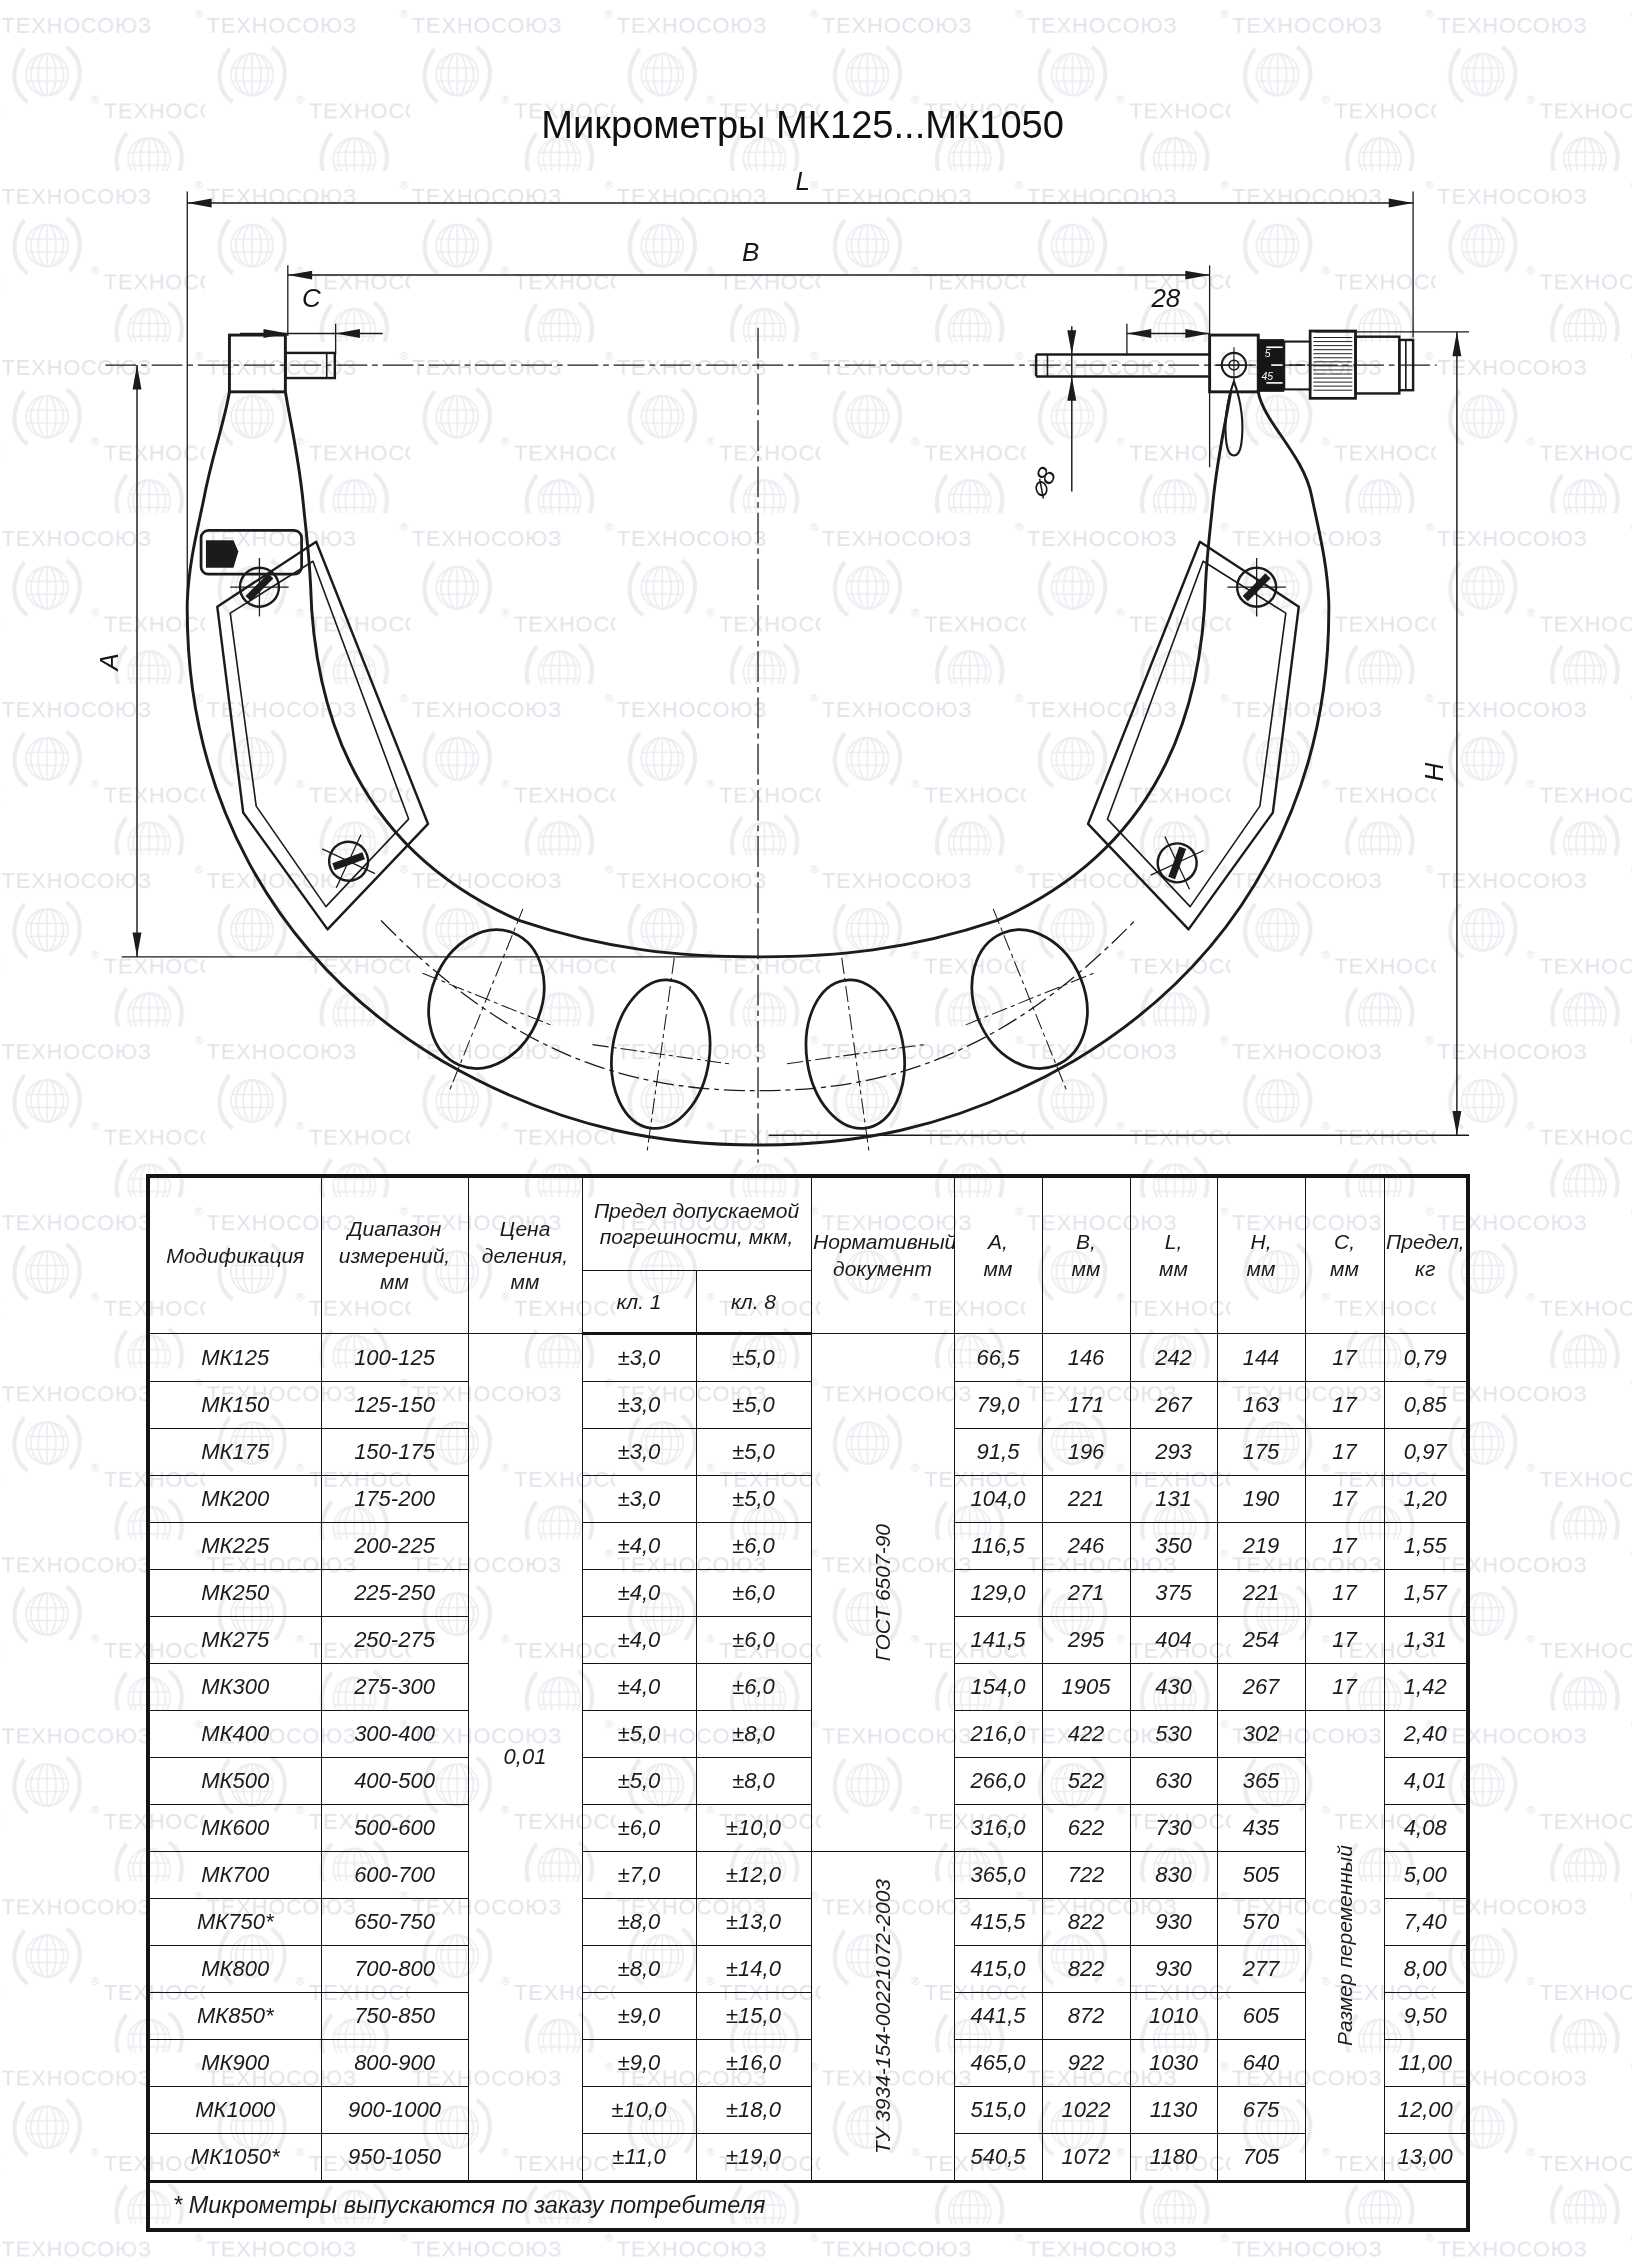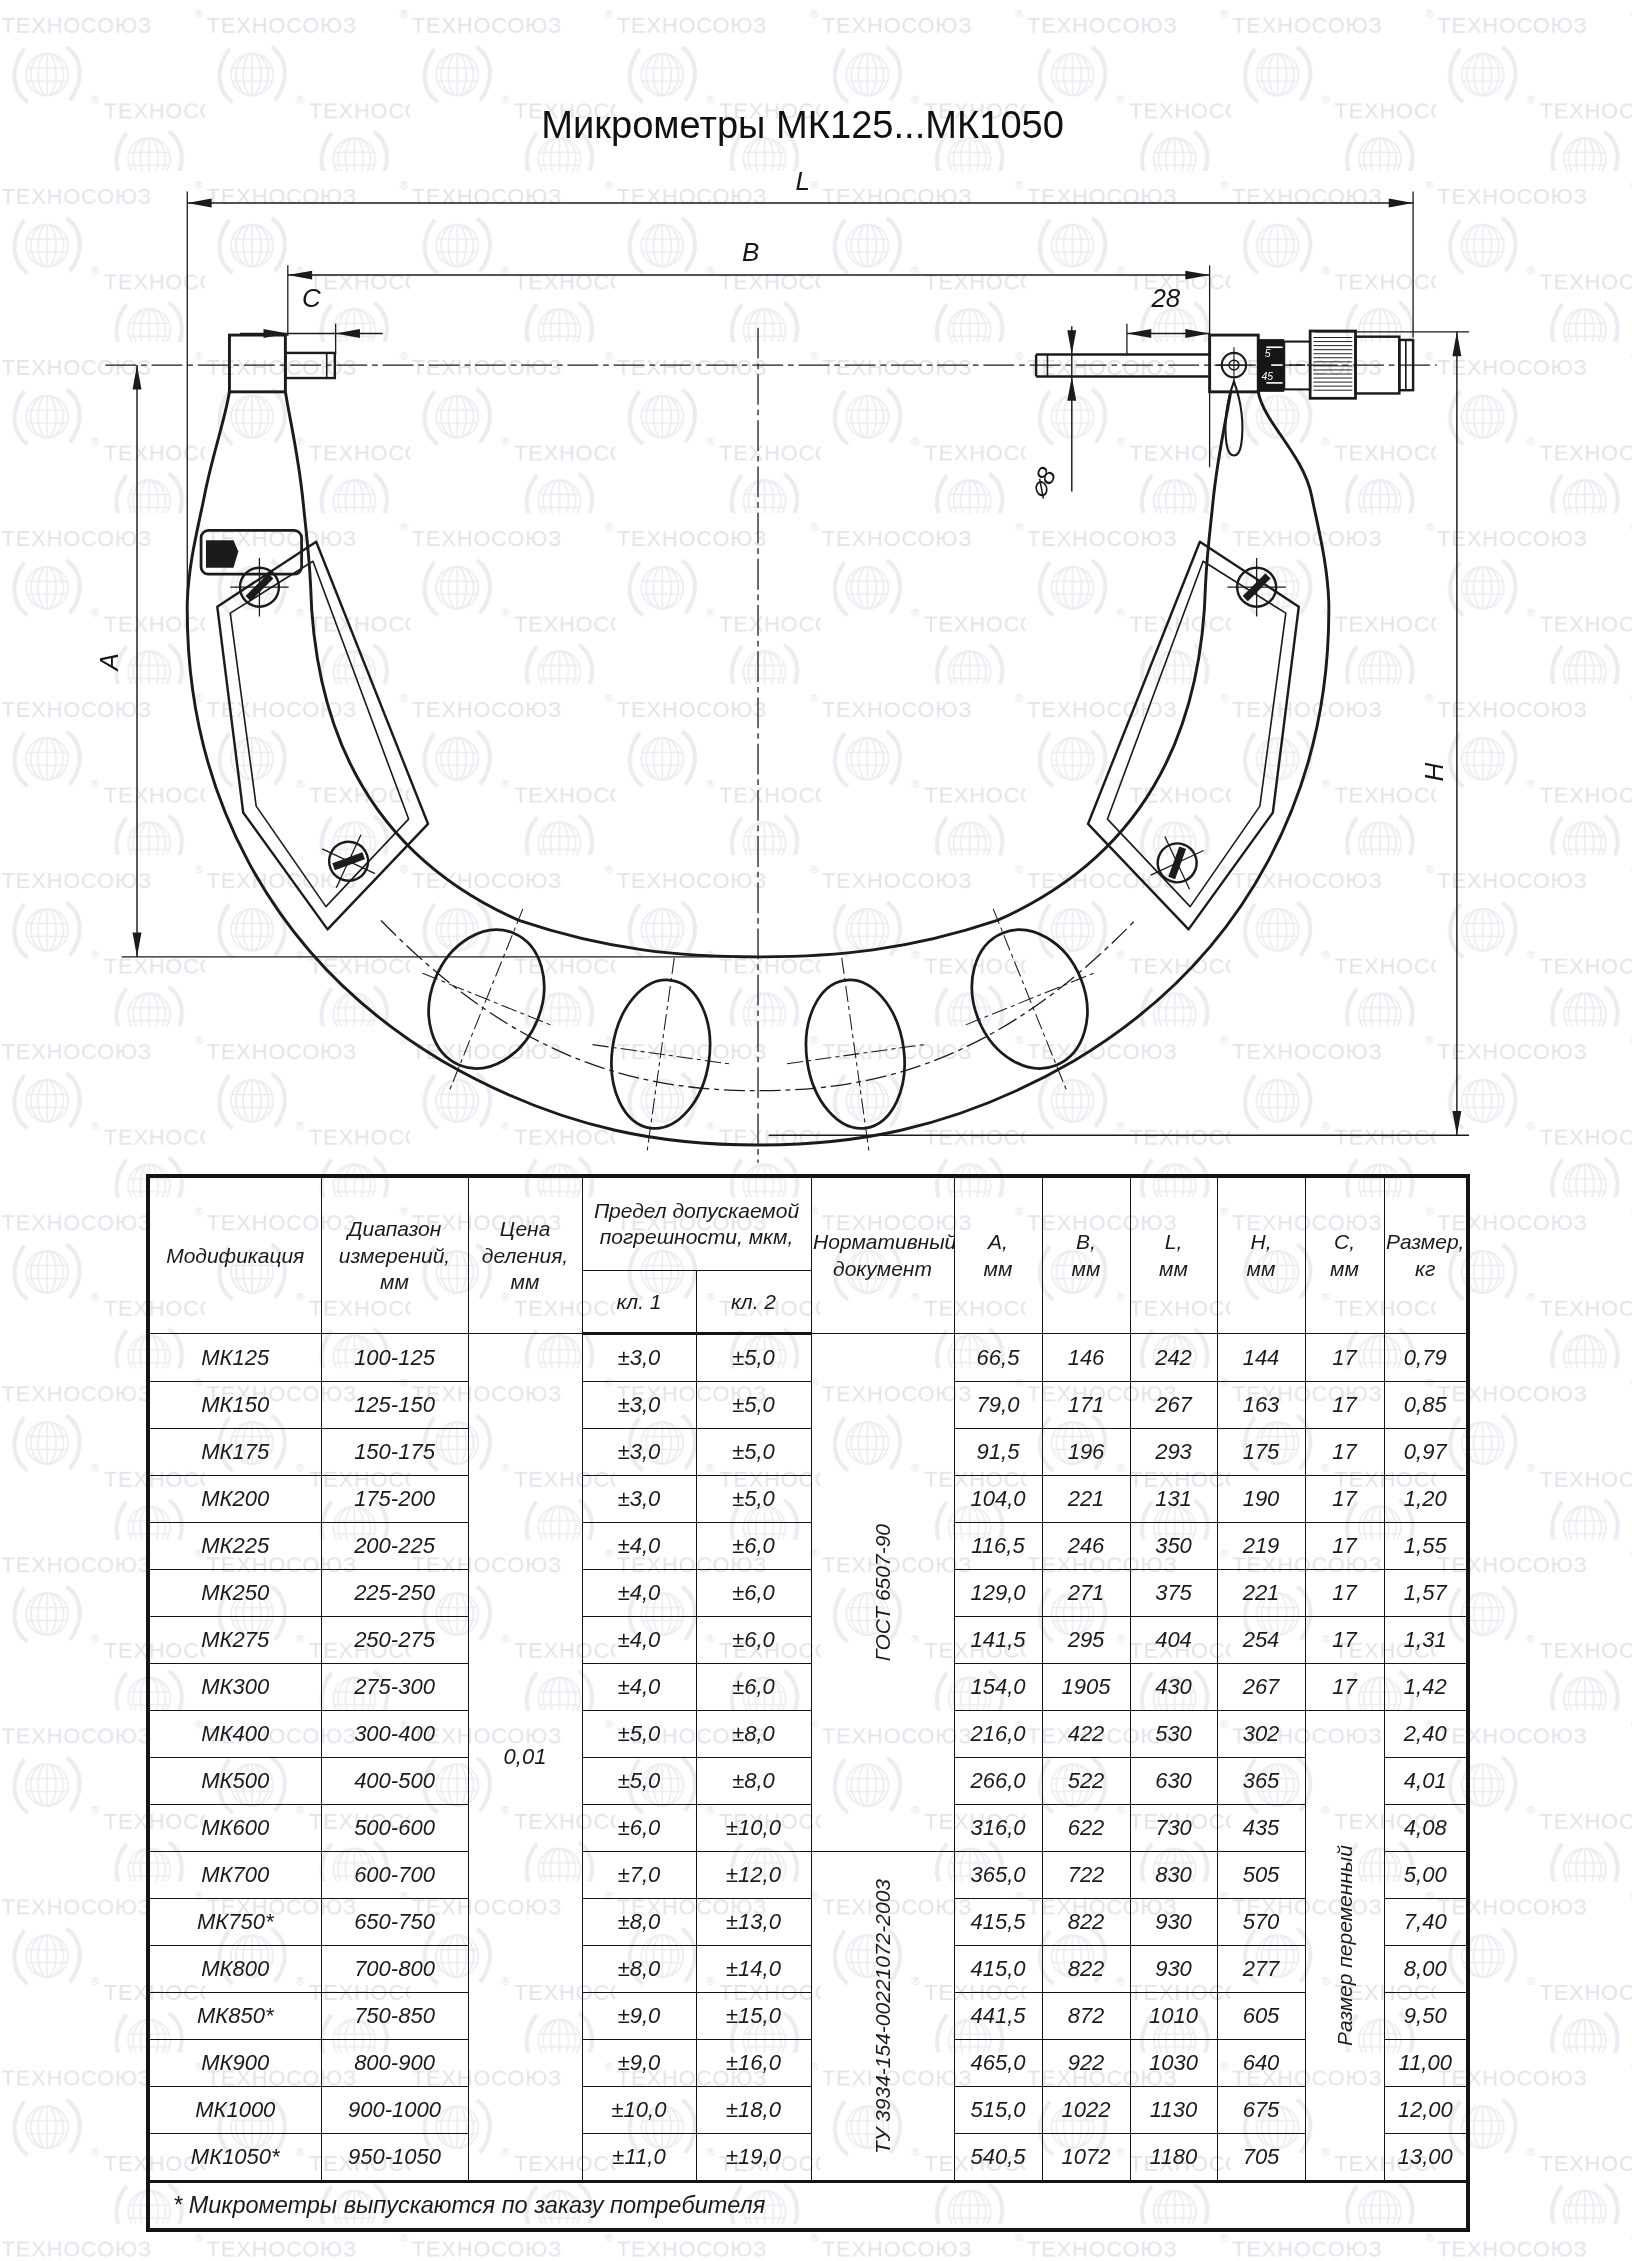--- a/index.html
+++ b/index.html
@@ -282,26 +282,26 @@
         <th rowspan="2">А,
 мм</th>
         <th rowspan="2">В,
 мм</th>
         <th rowspan="2">L,
 мм</th>
         <th rowspan="2">Н,
 мм</th>
         <th rowspan="2">С,
 мм</th>
-        <th rowspan="2">Размер,
+        <th rowspan="2">Предел,
 кг</th>
       </tr>
       <tr class="hdr2">
         <th>кл. 1</th>
-        <th>кл. 2</th>
+        <th>кл. 8</th>
       </tr>
     </thead>
     <tbody id="rows">
         <tr>
           <td>МК125</td>
           <td>100-125</td>
           <td rowspan="18">0,01</td>
           <td>±3,0</td>
           <td>±5,0</td>
           <td rowspan="11"><div class="vert">ГОСТ 6507-90</div></td>

